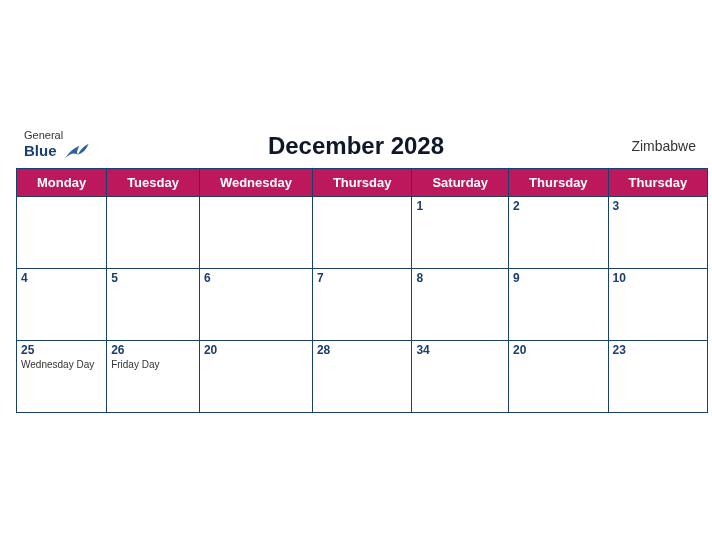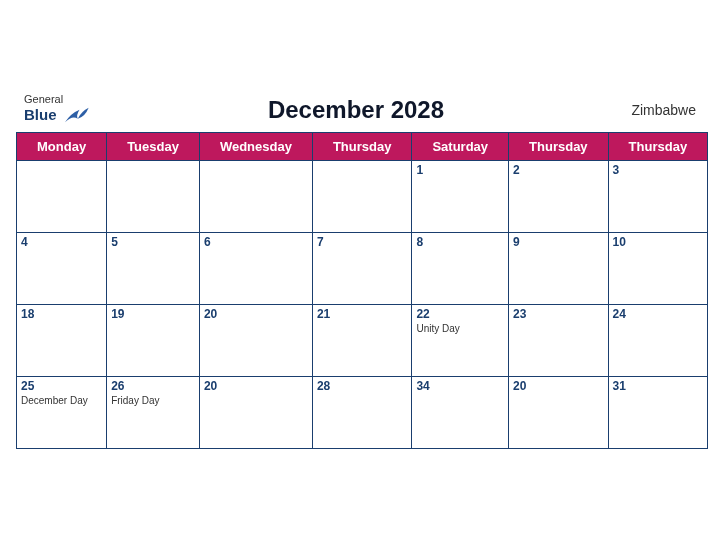--- a/index.html
+++ b/index.html
@@ -176,62 +176,38 @@
           </td>
           <td>
             <span class="day-number">9</span>
           </td>
           <td>
             <span class="day-number">10</span>
           </td>
         </tr>
         <tr>
           <td>
-            <span class="day-number">18</span>
-          </td>
-          <td>
-            <span class="day-number">19</span>
-          </td>
-          <td>
-            <span class="day-number">20</span>
-          </td>
-          <td>
-            <span class="day-number">21</span>
-          </td>
-          <td>
-            <span class="day-number">22</span>
-            <span class="holiday-name">Unity Day</span>
-          </td>
-          <td>
-            <span class="day-number">23</span>
-          </td>
-          <td>
-            <span class="day-number">24</span>
-          </td>
-        </tr>
-        <tr>
-          <td>
             <span class="day-number">25</span>
-            <span class="holiday-name">December Day</span>
+            <span class="holiday-name">Wednesday Day</span>
           </td>
           <td>
             <span class="day-number">26</span>
             <span class="holiday-name">Friday Day</span>
           </td>
           <td>
             <span class="day-number">20</span>
           </td>
           <td>
             <span class="day-number">28</span>
           </td>
           <td>
             <span class="day-number">34</span>
           </td>
           <td>
             <span class="day-number">20</span>
           </td>
           <td>
-            <span class="day-number">31</span>
+            <span class="day-number">23</span>
           </td>
         </tr>
       </tbody>
   </table>
 </div>
 
 </body></html>

